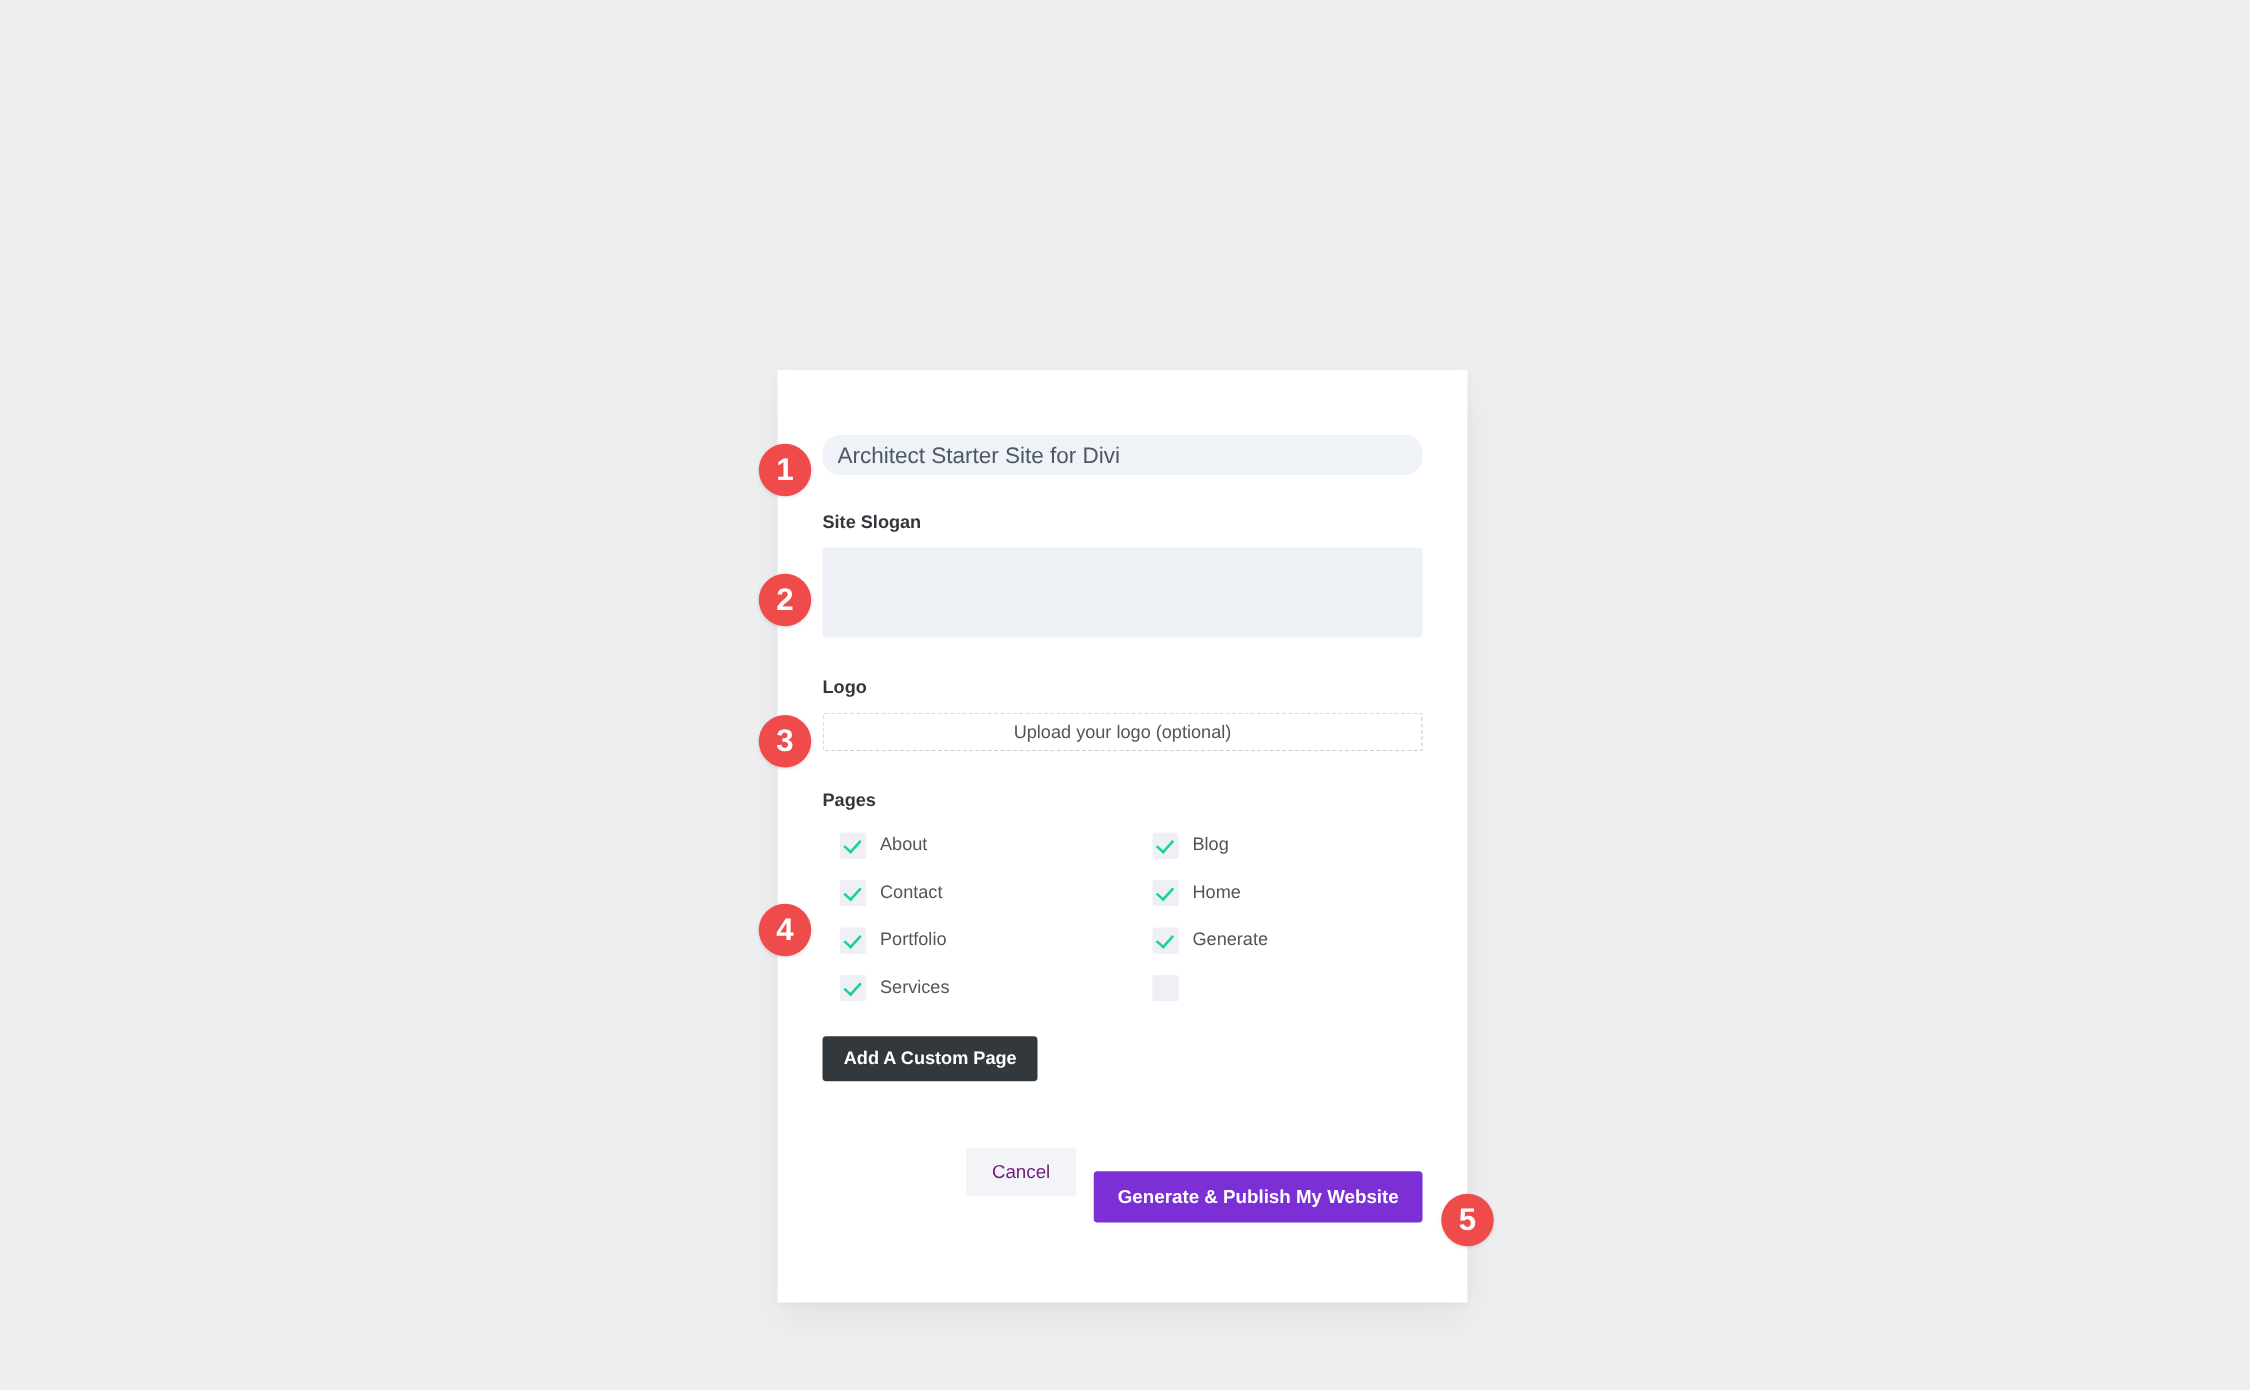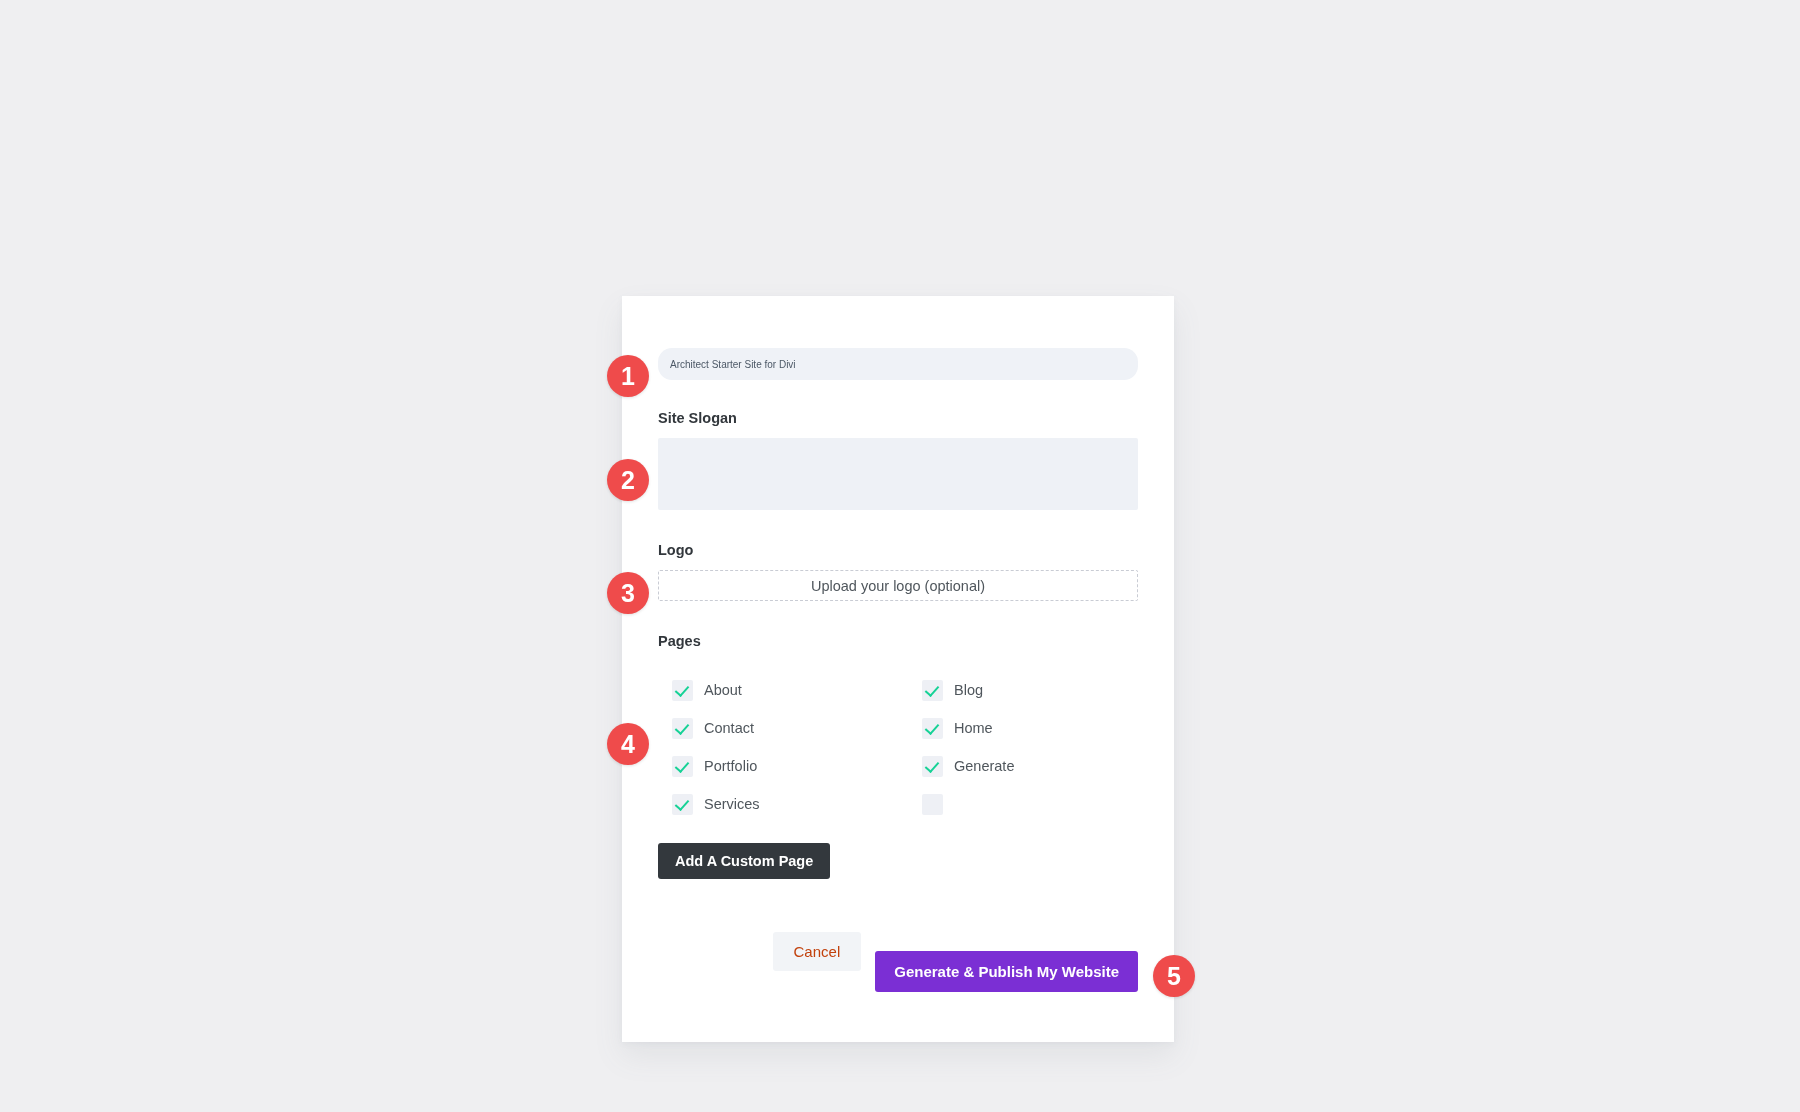--- a/index.html
+++ b/index.html
@@ -71,21 +71,21 @@
   .text-input {
     display: block;
     width: 100%;
     height: 32px;
     margin-top: 10px;
     background: #eff2f7;
     border: none;
     border-radius: 14px;
     padding: 0 12px;
     font-family: "Liberation Sans", sans-serif;
-    font-size: 10px;
+    font-size: 18px;
     color: #4c5866;
     outline: none;
   }
 
   .textarea-input {
     display: block;
     width: 100%;
     height: 72px;
     margin-top: 10px;
     background: #eef1f6;
@@ -116,21 +116,21 @@
 
   .upload-text {
     font-size: 14.5px;
     color: #4f565c;
   }
 
   
   .pages-section { margin-top: 30px; }
 
   .pages-grid {
-    margin-top: 28px;
+    margin-top: 14px;
     display: grid;
     grid-template-columns: 1fr 1fr;
     column-gap: 34px;
     row-gap: 14px;
     padding-left: 14px;
   }
 
   .checkbox-row {
     display: flex;
     align-items: flex-start;
@@ -186,21 +186,21 @@
     margin-top: 32px;
     display: flex;
     justify-content: flex-end;
     align-items: center;
     gap: 14px;
     padding-right: 0px;
   }
 
   .cancel-btn {
     background: #f2f4f7;
-    color: #c2410c;
+    color: #701a75;
     font-size: 15px;
     border: none;
     border-radius: 3px;
     padding: 11px 21px;
     font-family: "Liberation Sans", sans-serif;
     cursor: pointer;
   }
 
   .publish-btn {
     background: #7b2fd4;

